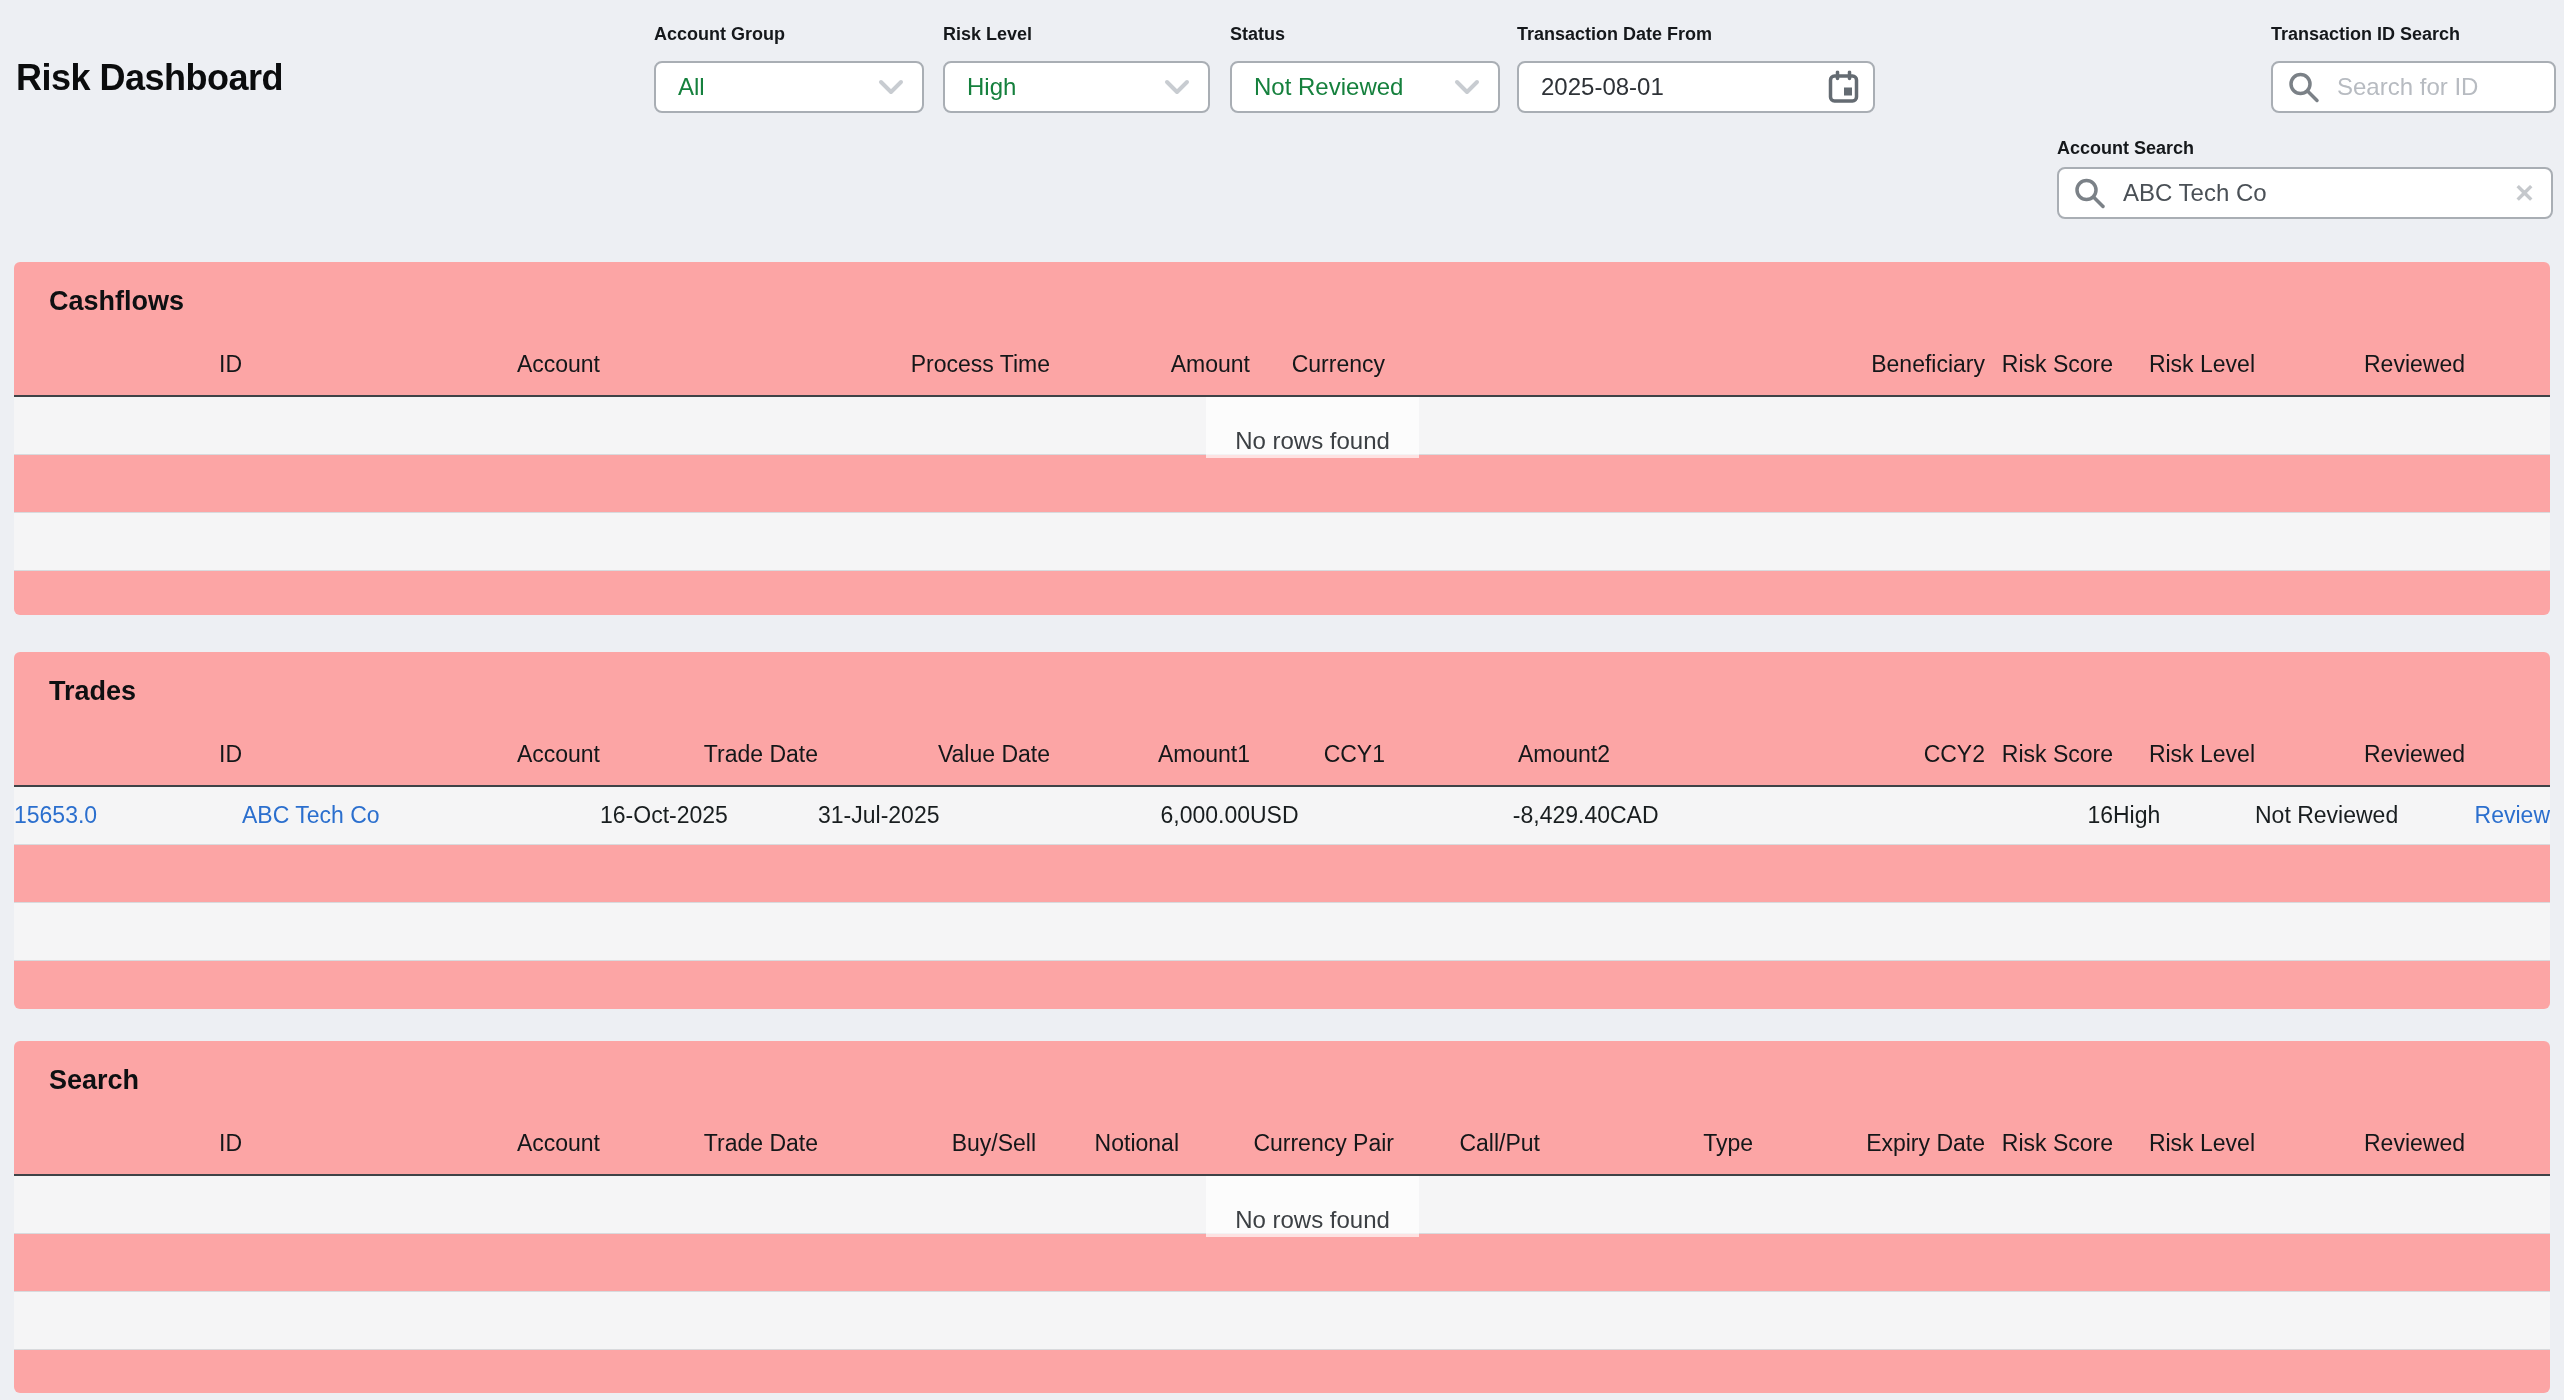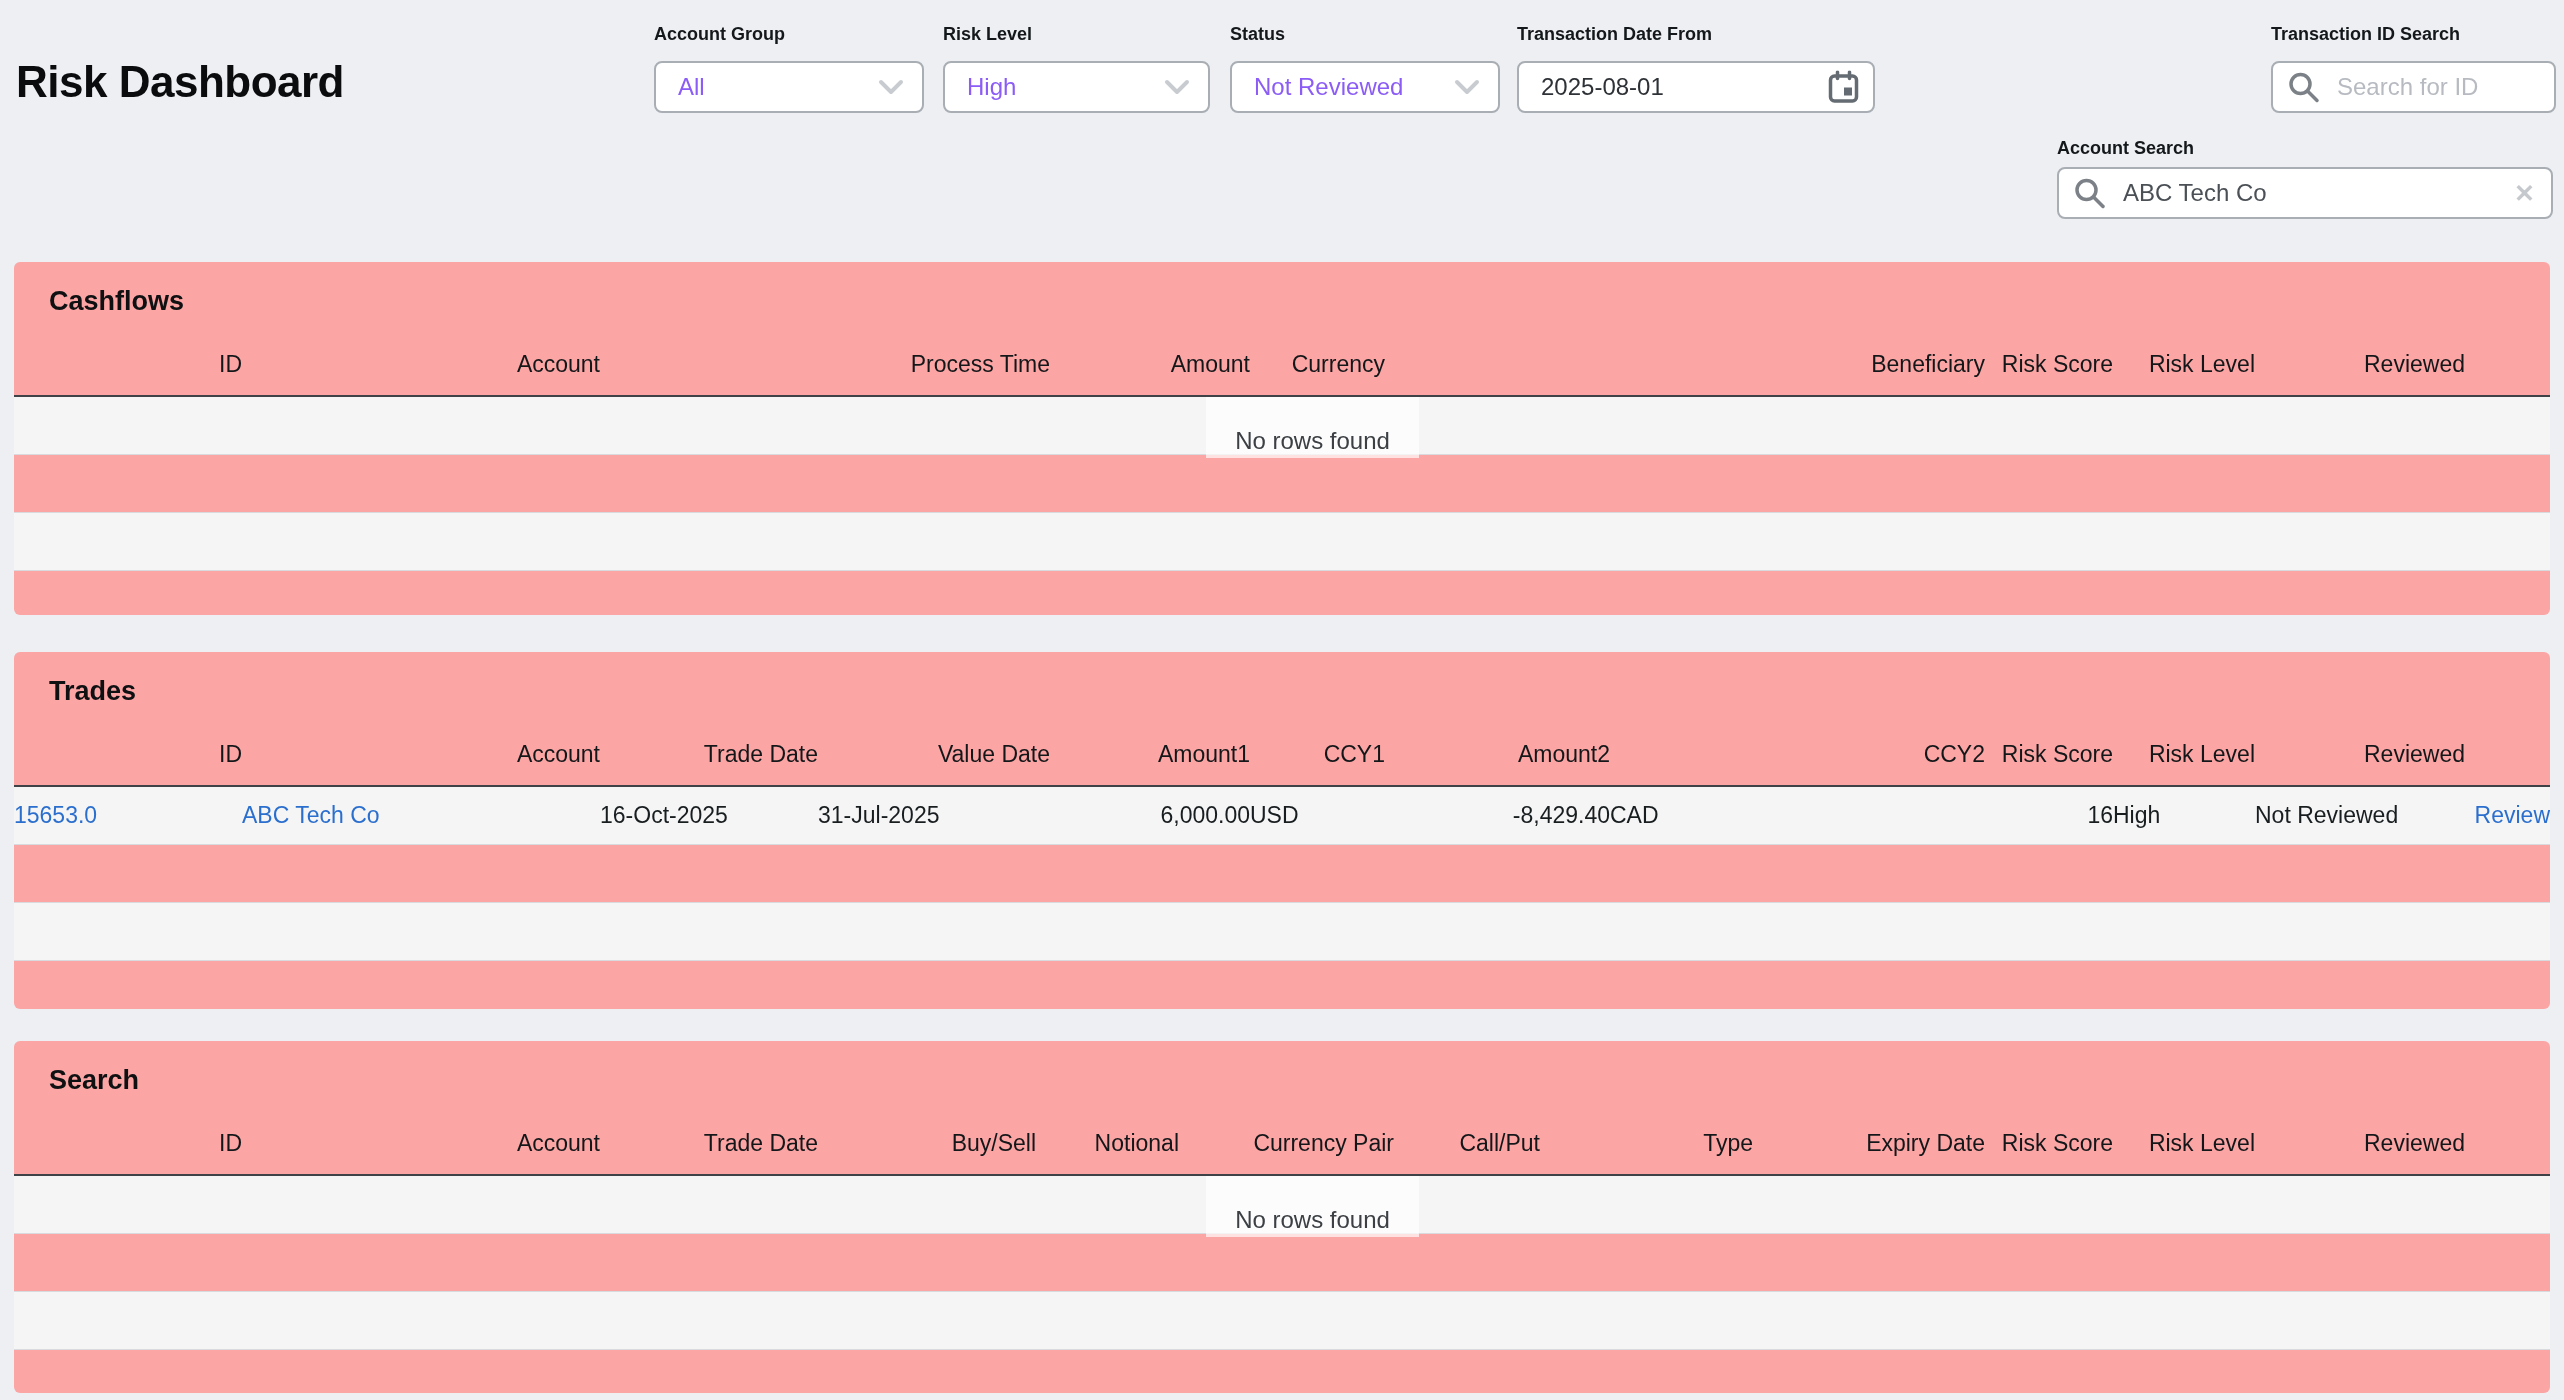--- a/index.html
+++ b/index.html
@@ -9,34 +9,34 @@
     font-family:"Liberation Sans", sans-serif;
     color:#181d1f;
     position:relative;
   }
   #app { position:relative; width:2564px; height:1400px; }
 
   
   .topbar { position:absolute; left:0; top:0; width:2564px; height:262px; }
   .page-title {
     position:absolute; left:16px; top:57px; margin:0;
-    font-size:44px; font-weight:bold; color:#0b0c0d; letter-spacing:-0.5px;
+    font-size:36px; font-weight:bold; color:#0b0c0d; letter-spacing:-0.5px;
   }
   .filter { position:absolute; top:20px; }
   .filter.row2 { top:134px; }
   .flabel {
     font-size:18px; font-weight:bold; color:#15181b;
     height:28px; line-height:28px; margin-bottom:13px; white-space:nowrap;
   }
   .select {
     height:52px; background:#fff; border:2px solid #a9aeb4; border-radius:8px;
     display:flex; align-items:center; justify-content:space-between;
     padding:0 18px 0 22px; box-sizing:border-box; cursor:pointer;
   }
-  .select-value { font-size:24px; color:#8b5cf6; white-space:nowrap; }
+  .select-value { font-size:24px; color:#15803d; white-space:nowrap; }
   .chev { display:flex; align-items:center; }
   .inputwrap { position:relative; }
   .txt {
     width:100%; height:52px; box-sizing:border-box;
     background:#fff; border:2px solid #a9aeb4; border-radius:8px;
     font-family:"Liberation Sans", sans-serif; font-size:24px; color:#2e3237;
     padding:0 60px 0 22px; outline:none;
   }
   .txt.with-lefticon { padding-left:64px; padding-right:22px; }
   .txt.with-lefticon.with-clear { padding-right:56px; }

